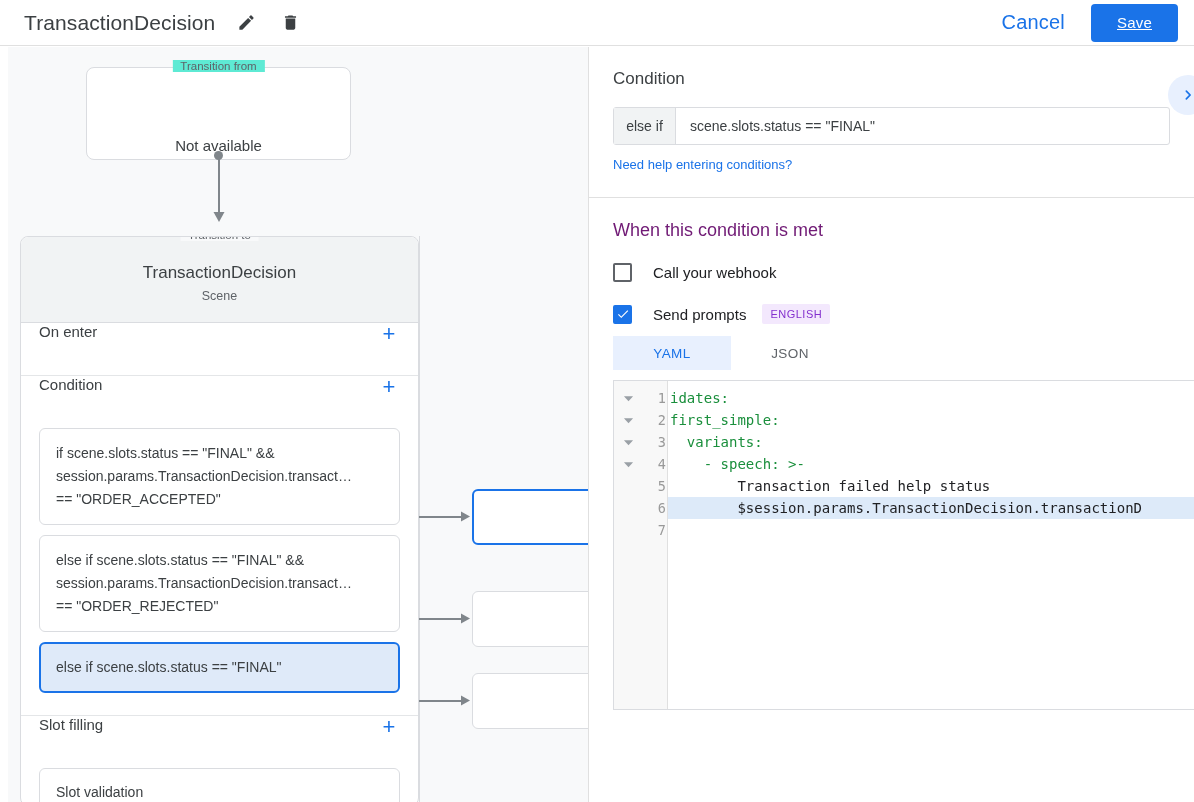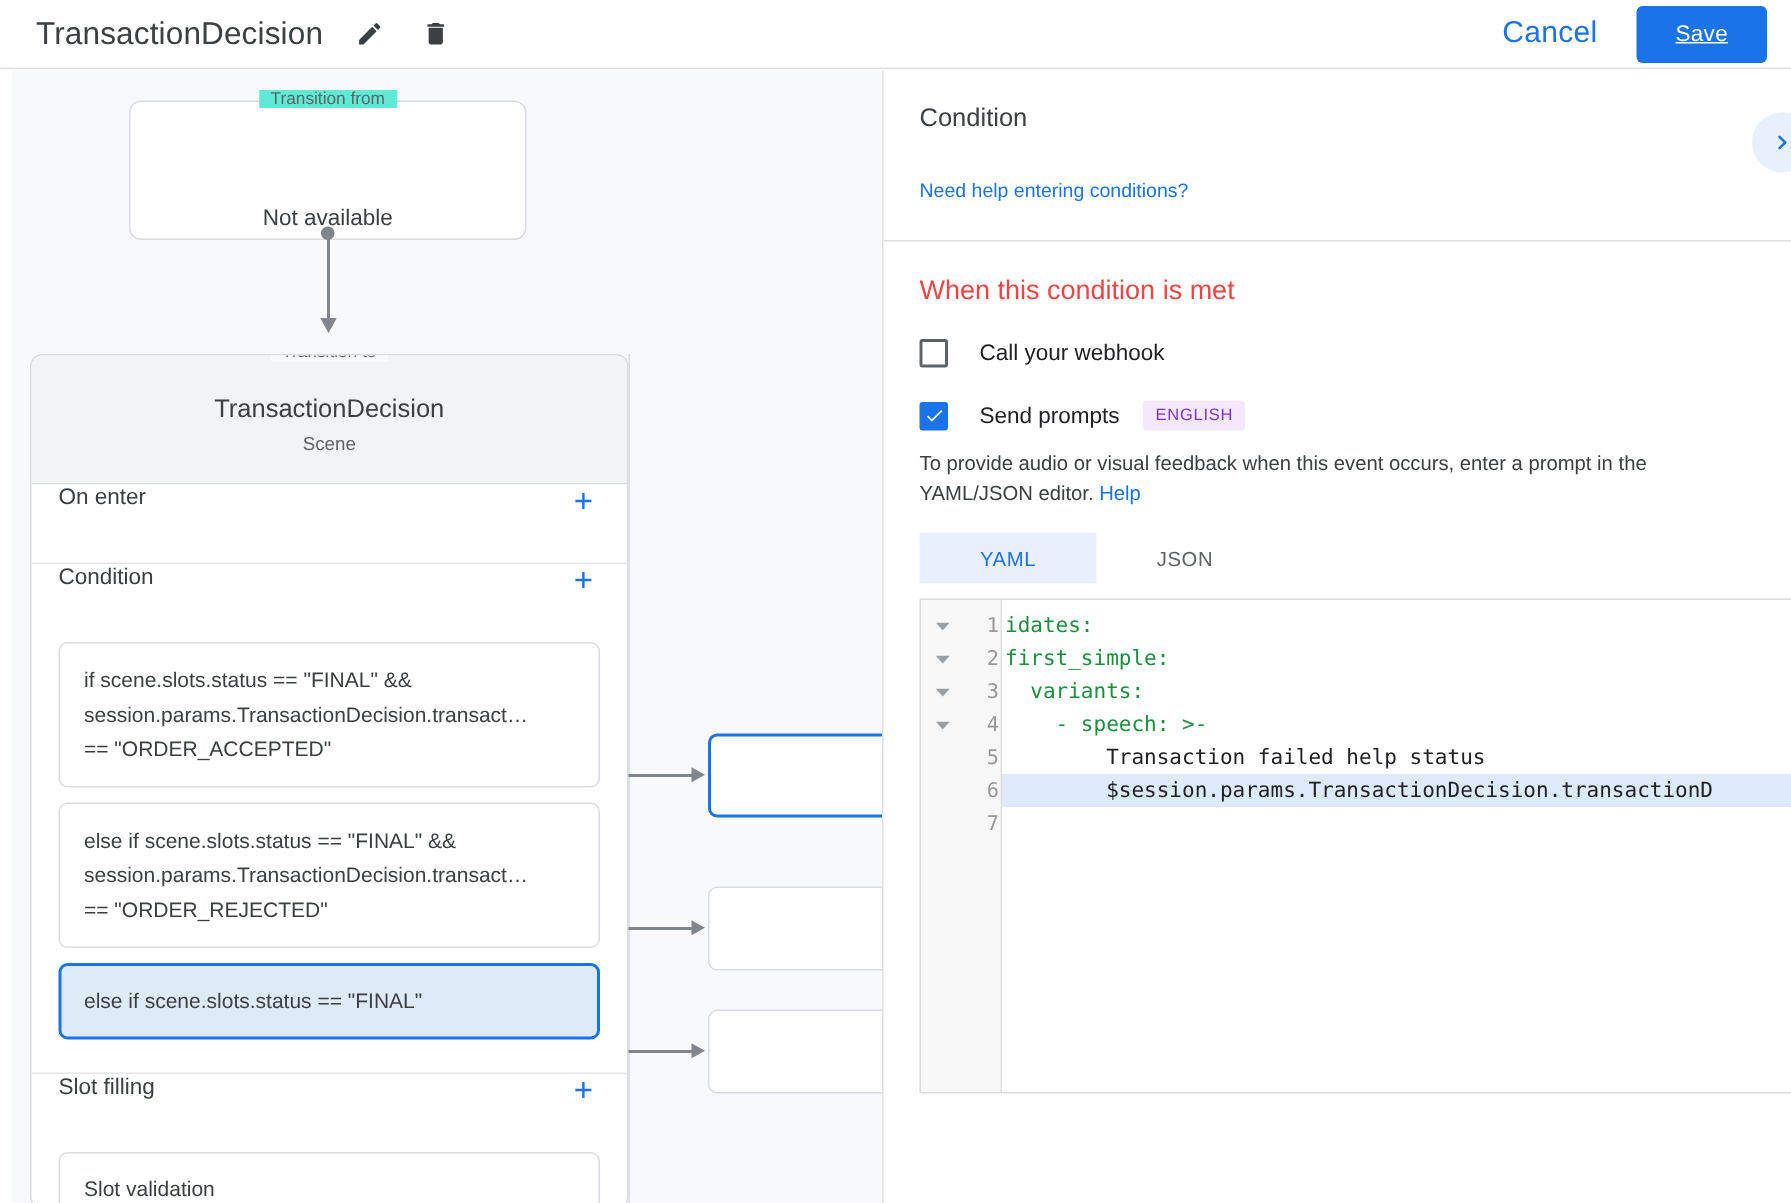--- a/index.html
+++ b/index.html
@@ -171,21 +171,21 @@
   .cond-input {
     flex: 1 1 auto; border: none; outline: none; background: transparent;
     padding: 0 14px; font-size: 14px; color: #3c4043; font-family: inherit;
   }
   .help-link {
     display: inline-block; margin-top: 12px;
     color: #1a73e8; font-size: 13px; cursor: pointer; text-decoration: none;
   }
 
   .panel-sec2 { padding: 22px 24px 0 24px; }
-  .panel-title2 { font-size: 18px; color: #ef4444; margin-bottom: 22px; }
+  .panel-title2 { font-size: 18px; color: #701a75; margin-bottom: 22px; }
 
   .check-row { display: flex; align-items: center; margin-bottom: 22px; }
   .cbox {
     width: 19px; height: 19px; border: 2px solid #5f6368; border-radius: 2px;
     background: #ffffff; cursor: pointer; flex: 0 0 auto;
   }
   .cbox.checked {
     background: #1a73e8; border-color: #1a73e8;
     display: flex; align-items: center; justify-content: center;
   }
@@ -348,20 +348,24 @@
 
     <div class="panel-sec">
       <div class="panel-title">Condition</div>
 
       <div class="expand-btn">
         <svg width="20" height="20" viewBox="0 0 24 24">
             <path fill="#1a73e8" d="M9.29 6.71a1 1 0 0 0 0 1.41L13.17 12l-3.88 3.88a1 1 0 1 0 1.42 1.41l4.58-4.58a1 1 0 0 0 0-1.42L10.71 6.71a1 1 0 0 0-1.42 0z"></path>
           </svg>
       </div>
 
+      <div class="cond-row">
+        <div class="cond-prefix">else if</div>
+        <input class="cond-input" type="text" value="scene.slots.status == &quot;FINAL&quot;" style="">
+      </div>
 
       <a class="help-link">Need help entering conditions?</a>
     </div>
 
     <div class="panel-sec2">
       <div class="panel-title2">When this condition is met</div>
 
       <div class="check-row">
         <div class="cbox"></div>
         <span class="check-label">Call your webhook</span>
@@ -370,24 +374,20 @@
       <div class="check-row" style="margin-bottom:12px;">
         <div class="cbox checked">
           <svg width="14" height="14" viewBox="0 0 24 24">
               <path fill="#ffffff" d="M9 16.17 4.83 12l-1.42 1.41L9 19 21 7l-1.41-1.41z"></path>
             </svg>
         </div>
         <span class="check-label">Send prompts</span>
         <span class="badge">ENGLISH</span>
       </div>
 
-      <div class="desc">
-        <span>To provide audio or visual feedback when this event occurs, enter a prompt in the YAML/JSON editor.</span>
-        <a>Help</a>
-      </div>
 
       <div class="tabs">
         <div class="tab active">YAML</div>
         <div class="tab inactive">JSON</div>
       </div>
 
       <div class="editor">
         <div class="fold-col" id="fold-col">
             <div class="fold-tri">
               <svg width="11" height="11" viewBox="0 0 12 12">

